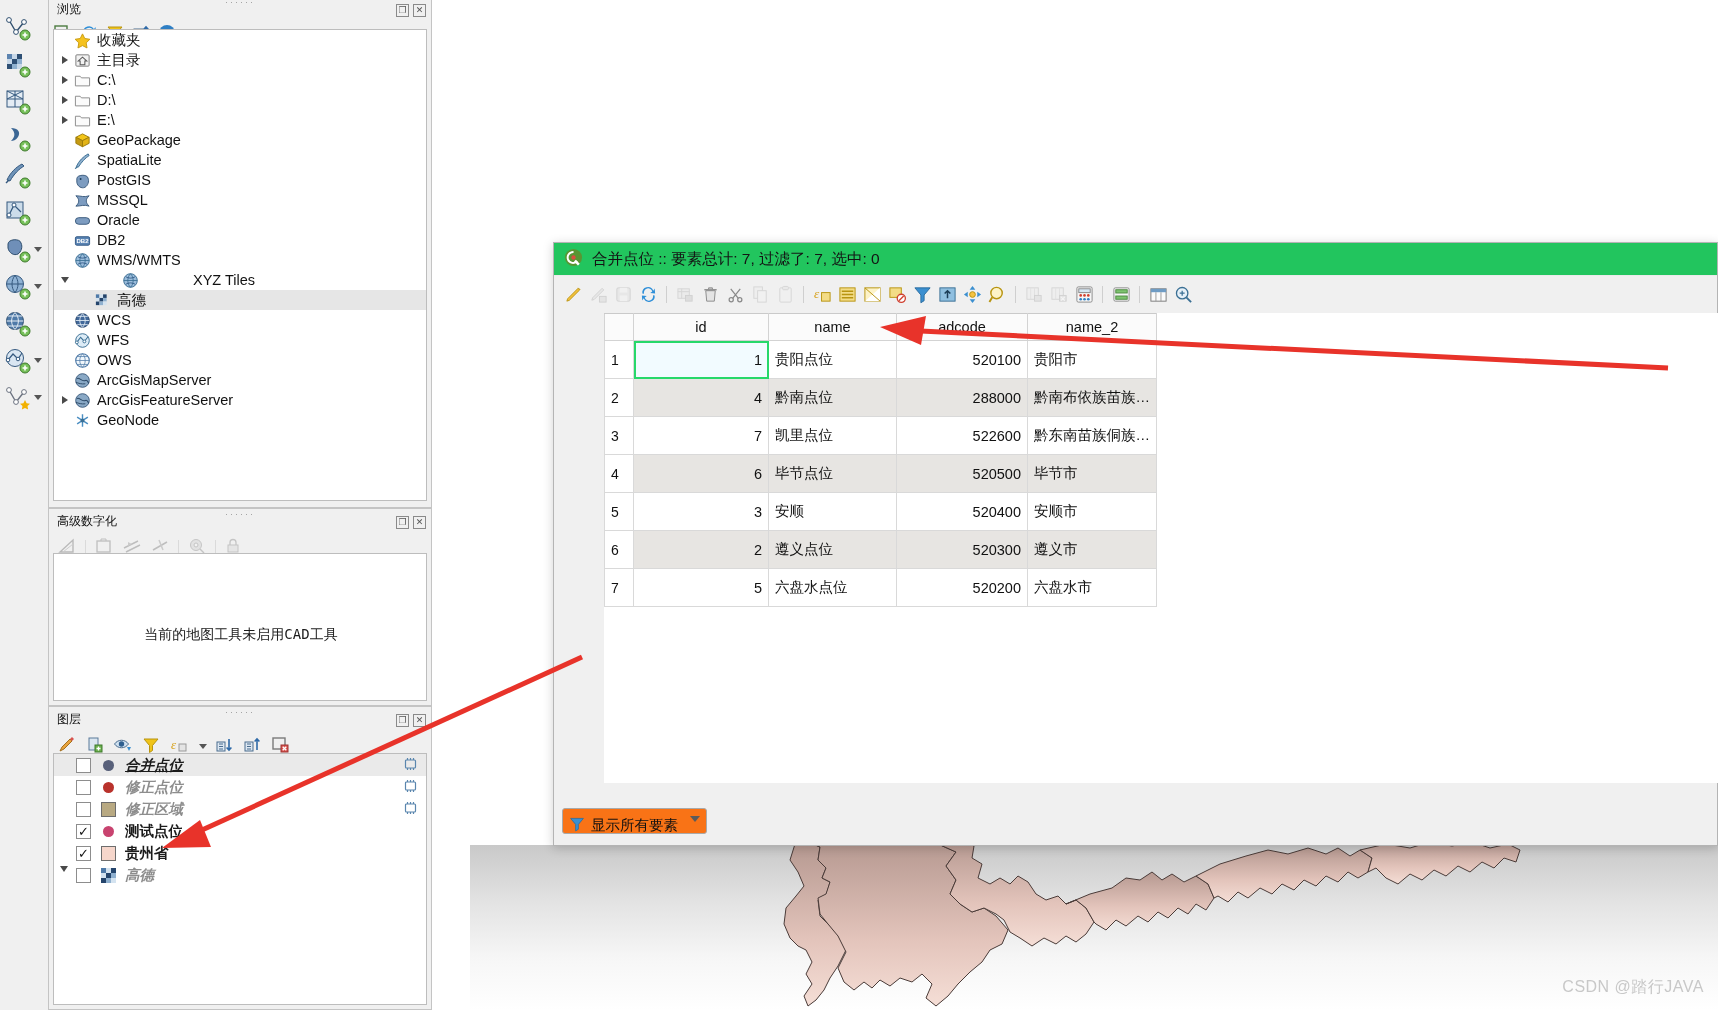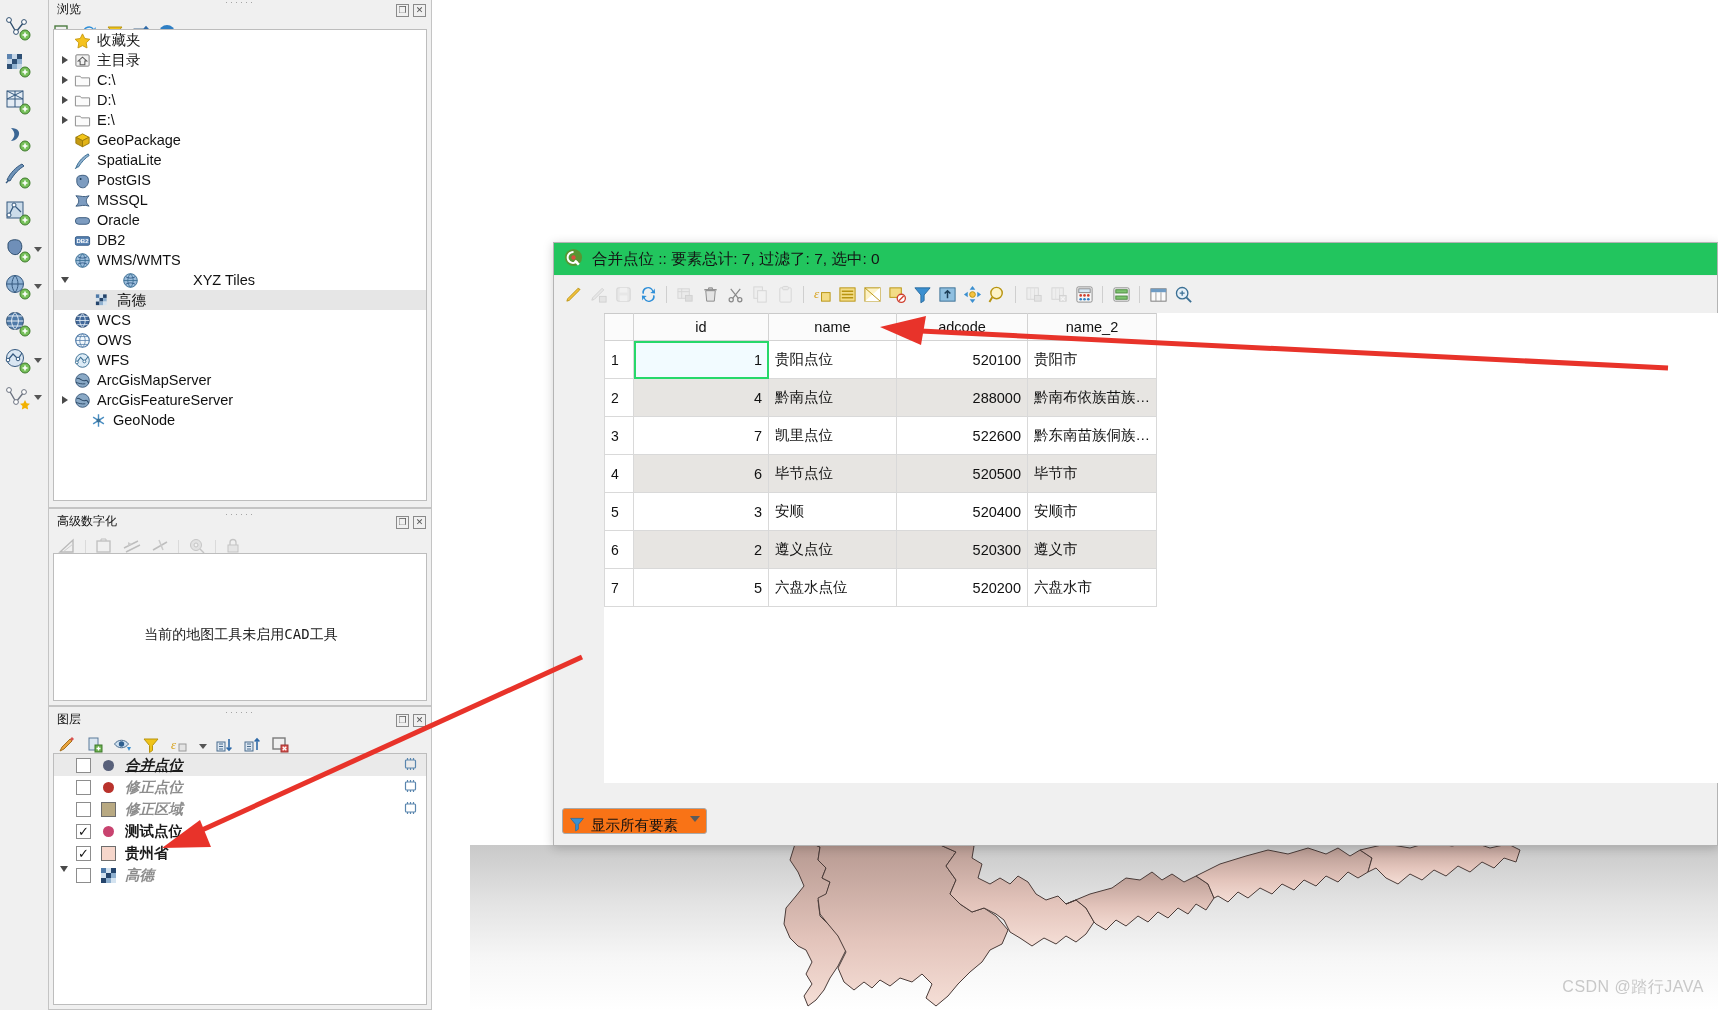--- a/index.html
+++ b/index.html
@@ -497,63 +497,63 @@
             <circle cx="10" cy="9" r="7.2" fill="#41689a" stroke="#27456b"></circle>
             <path d="M2.8,9h14.4 M10,1.8 C6.2,5.6 6.2,12.4 10,16.2 C13.8,12.4 13.8,5.6 10,1.8 M4.4,4.6h11.2 M4.4,13.4h11.2" fill="none" stroke="#e5eef6" stroke-width=".9"></path>
           </svg>
         </span>
         <span class="tlabel">WCS</span>
       </div>
       <div class="tree-row" style="padding-left: 4px;">
         <span class="tw"></span>
         <span class="tico">
           <svg width="19" height="17" viewBox="0 0 20 18">
-            <circle cx="10" cy="9" r="7.2" fill="#f1f7fc" stroke="#4f7aa8" stroke-width="1.2"></circle>
-            <path d="M2.8,9h14.4 M10,1.8 C6.2,5.6 6.2,12.4 10,16.2 C13.8,12.4 13.8,5.6 10,1.8 M4.4,4.8h11.2 M4.4,13.2h11.2" fill="none" stroke="#4f7aa8" stroke-width=".8"></path>
-          </svg>
-        </span>
-        <span class="tlabel">OWS</span>
-      </div>
-      <div class="tree-row" style="padding-left: 4px;">
-        <span class="tw"></span>
-        <span class="tico">
-          <svg width="19" height="17" viewBox="0 0 20 18">
             <circle cx="10" cy="9" r="7.2" fill="#dcebf6" stroke="#3a6f94"></circle>
             <path d="M4,11 L8,5.6 L12,10 L16,4.8" fill="none" stroke="#3a6f94" stroke-width="1.1"></path>
             <circle cx="4" cy="11" r="1.5" fill="#fff" stroke="#3a6f94"></circle>
             <circle cx="12" cy="10" r="1.5" fill="#fff" stroke="#3a6f94"></circle>
           </svg>
         </span>
         <span class="tlabel">WFS</span>
       </div>
       <div class="tree-row" style="padding-left: 4px;">
         <span class="tw"></span>
         <span class="tico">
           <svg width="19" height="17" viewBox="0 0 20 18">
+            <circle cx="10" cy="9" r="7.2" fill="#f1f7fc" stroke="#4f7aa8" stroke-width="1.2"></circle>
+            <path d="M2.8,9h14.4 M10,1.8 C6.2,5.6 6.2,12.4 10,16.2 C13.8,12.4 13.8,5.6 10,1.8 M4.4,4.8h11.2 M4.4,13.2h11.2" fill="none" stroke="#4f7aa8" stroke-width=".8"></path>
+          </svg>
+        </span>
+        <span class="tlabel">OWS</span>
+      </div>
+      <div class="tree-row" style="padding-left: 4px;">
+        <span class="tw"></span>
+        <span class="tico">
+          <svg width="19" height="17" viewBox="0 0 20 18">
             <circle cx="10" cy="9" r="7.2" fill="#8aa9c6" stroke="#3a5a7c"></circle>
             <path d="M4,7 C7,5 9,11 13,9 C15,8 16,11 16.6,12" fill="none" stroke="#2c4a68" stroke-width="1.1"></path>
             <path d="M3,11 C6,12 9,13 13,12.5" fill="none" stroke="#2c4a68" stroke-width="1"></path>
           </svg>
         </span>
         <span class="tlabel">ArcGisMapServer</span>
       </div>
       <div class="tree-row" style="padding-left: 4px;">
         <span class="tw">
           <span class="arrow-r"></span>
         </span>
         <span class="tico">
           <svg width="19" height="17" viewBox="0 0 20 18">
             <circle cx="10" cy="9" r="7.2" fill="#8aa9c6" stroke="#3a5a7c"></circle>
             <path d="M4,7 C7,5 9,11 13,9 C15,8 16,11 16.6,12" fill="none" stroke="#2c4a68" stroke-width="1.1"></path>
             <path d="M3,11 C6,12 9,13 13,12.5" fill="none" stroke="#2c4a68" stroke-width="1"></path>
           </svg>
         </span>
         <span class="tlabel">ArcGisFeatureServer</span>
       </div>
-      <div class="tree-row" style="padding-left: 20px;">
+      <div class="tree-row" style="padding-left: 4px;">
         <span class="tw"></span>
         <span class="tico">
           <svg width="19" height="17" viewBox="0 0 20 18">
             <g stroke="#4a8ec2" stroke-width="1.5">
               <path d="M10,2.4v13.2 M4.3,5.4l11.4,7.2 M15.7,5.4l-11.4,7.2"></path>
             </g>
             <circle cx="10" cy="9" r="2.1" fill="#3a6f94"></circle>
           </svg>
         </span>
         <span class="tlabel">GeoNode</span>

